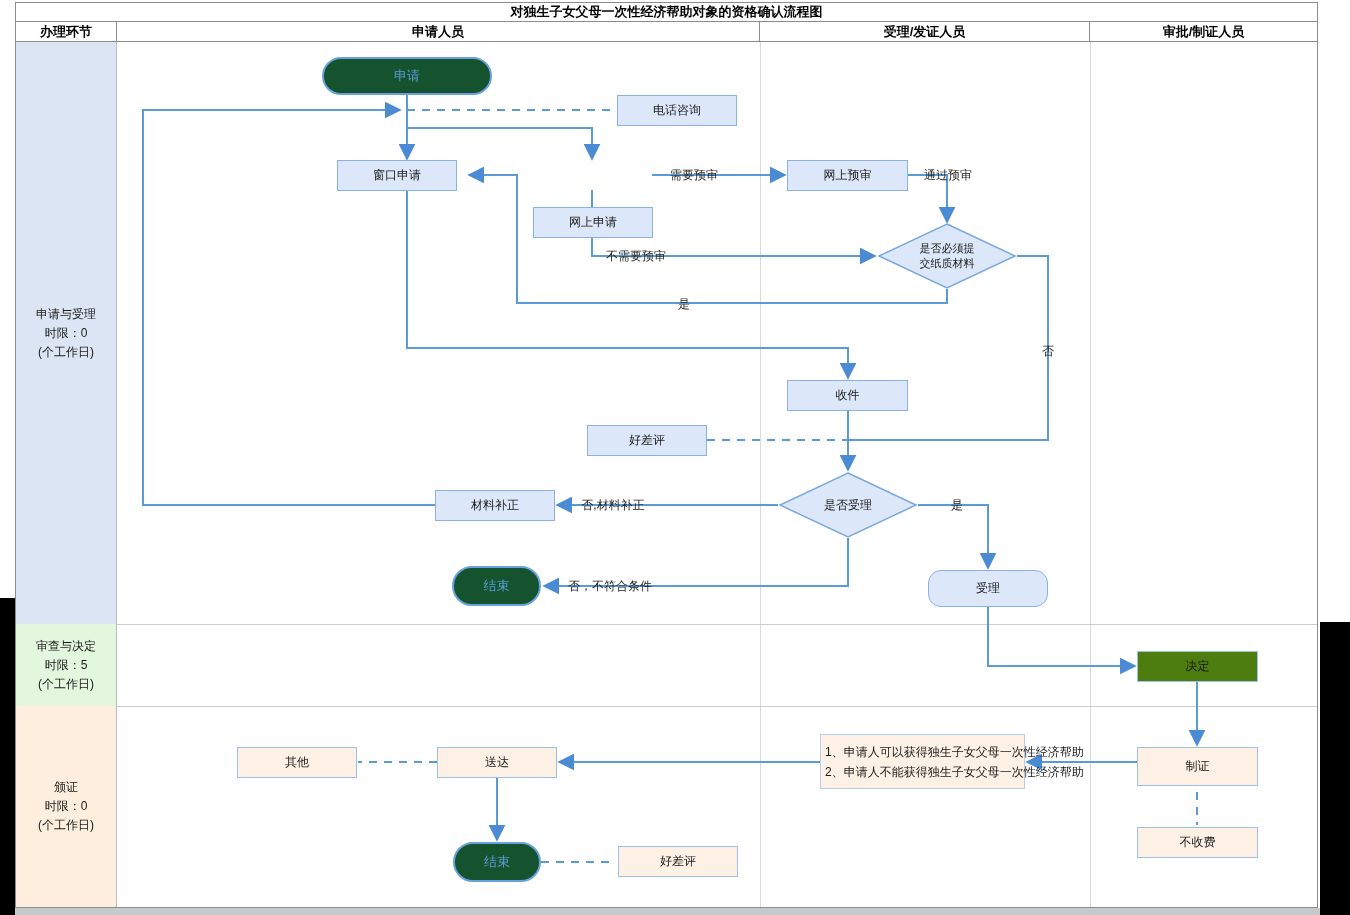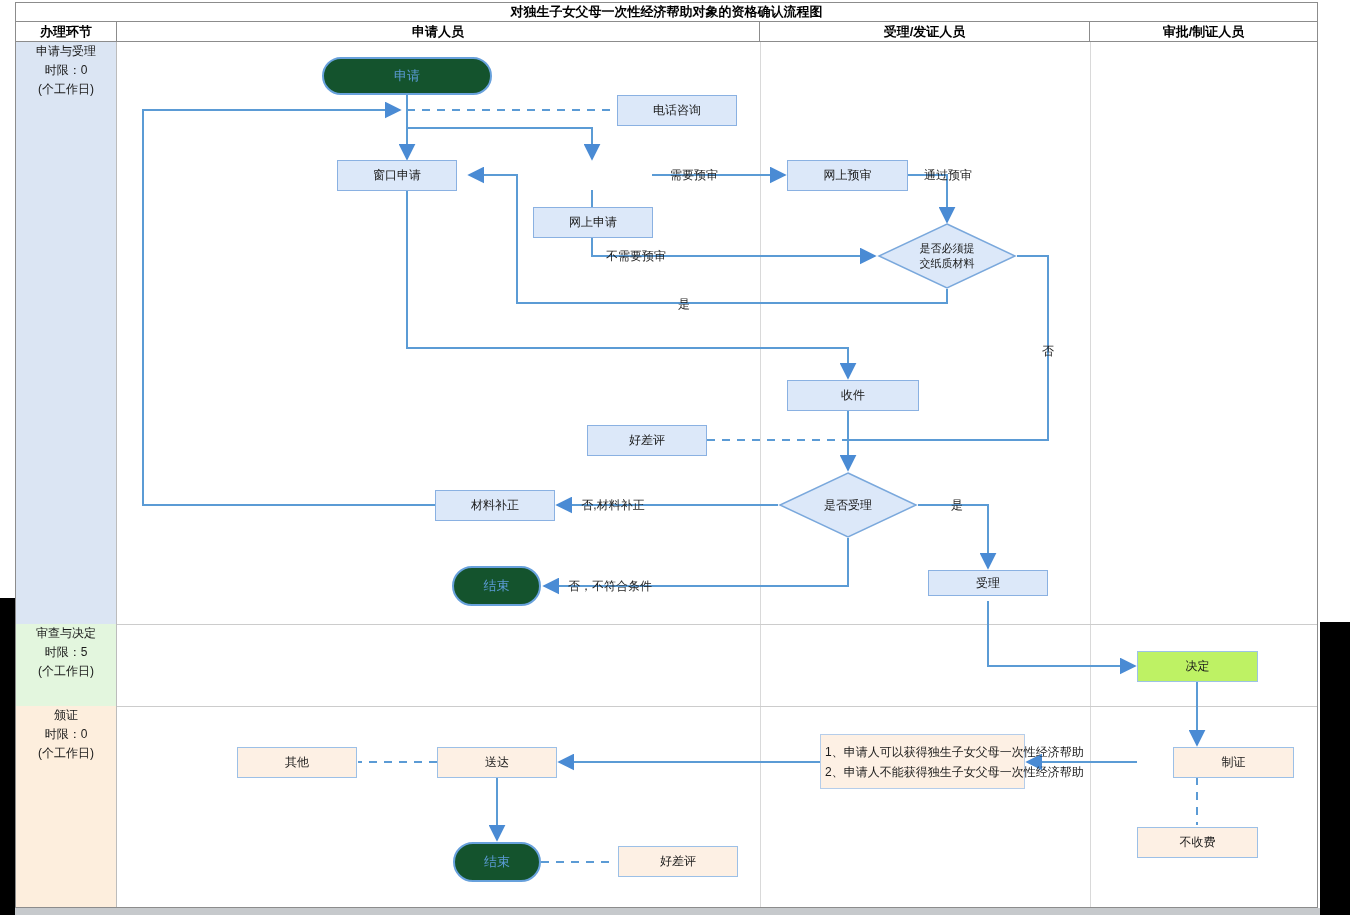--- a/index.html
+++ b/index.html
@@ -6,29 +6,29 @@
   #page{position:relative;width:1350px;height:915px;background:#ffffff;overflow:hidden;
         font-family:"Liberation Sans","DejaVu Sans",sans-serif;}
   .abs{position:absolute;box-sizing:border-box;}
   
   .table-frame{border:1px solid #8c8c8c;background:transparent;}
   .title-cell{display:flex;align-items:center;justify-content:center;font-size:13px;font-weight:bold;color:#000;
               border-bottom:1px solid #8c8c8c;background:#fff;}
   .head-cell{display:flex;align-items:center;justify-content:center;font-size:13px;font-weight:bold;color:#000;
              border-bottom:1px solid #8c8c8c;background:#fff;}
   .head-sep{border-right:1px solid #8c8c8c;}
-  .lane-cell{display:flex;flex-direction:column;align-items:center;justify-content:flex-start;
+  .lane-cell{display:flex;flex-direction:column;align-items:center;justify-content:center;
              font-size:12px;color:#1a1a1a;line-height:19px;text-align:center;border-right:1px solid #bcbcbc;}
   .grid-v{width:1px;background:#d9d9d9;}
   .grid-h{height:1px;background:#cccccc;}
   
   .box{display:flex;align-items:center;justify-content:center;font-size:12px;color:#1a1a1a;
        border:1px solid #8ab1e2;background:#dce8f9;}
   .box.peach{background:#fdf0e4;border-color:#9cc0e7;}
-  .box.green{background:#bef264;border-color:#9dc3e6;}
+  .box.green{background:#4d7c0f;border-color:#9dc3e6;}
   .stadium{display:flex;align-items:center;justify-content:center;font-size:13px;color:#5b9bd5;
            background:#14532d;border:2px solid #68a1dc;border-radius:22px;}
   .diamond svg{position:absolute;left:0;top:0;width:100%;height:100%;}
   .diamond .dtext{position:absolute;left:0;top:0;width:100%;height:100%;display:flex;flex-direction:column;
                   align-items:center;justify-content:center;font-size:11px;line-height:15px;color:#1a1a1a;text-align:center;}
   .edge-label{position:absolute;transform:translate(-50%,-50%);font-size:12px;color:#1f1f1f;white-space:nowrap;}
   .note-box{border:1px solid #b5cdea;background:#fdf0e4;font-size:12px;line-height:20px;color:#1a1a1a;
             padding:7px 0 0 4px;white-space:nowrap;overflow:visible;}
   #connectors{position:absolute;left:0;top:0;pointer-events:none;}
   .artifact-black{background:#000;}
@@ -138,42 +138,42 @@
   <div class="abs diamond" style="left:877px;top:223px;width:140px;height:66px;">
     <svg viewBox="0 0 140 66" preserveAspectRatio="none">
       <polygon points="70,1 138,33 70,65 2,33" fill="#dce8f9" stroke="#7aa8dc" stroke-width="1.5"></polygon>
     </svg>
     <div class="dtext">
       <span>是否必须提</span>
       <span>交纸质材料</span>
     </div>
   </div>
 
-  <div class="abs box" style="left:787px;top:380px;width:132px;height:31px;">收件</div>
+  <div class="abs box" style="left:787px;top:380px;width:121px;height:31px;">收件</div>
 
   <div class="abs box" style="left:587px;top:425px;width:120px;height:31px;">好差评</div>
 
   <div class="abs diamond" style="left:778px;top:472px;width:140px;height:66px;">
     <svg viewBox="0 0 140 66" preserveAspectRatio="none">
       <polygon points="70,1 138,33 70,65 2,33" fill="#dce8f9" stroke="#7aa8dc" stroke-width="1.5"></polygon>
     </svg>
     <div class="dtext" style="font-size:12px;">
       <span>是否受理</span>
     </div>
   </div>
 
   <div class="abs box" style="left:435px;top:490px;width:120px;height:31px;">材料补正</div>
 
   <div class="abs stadium" style="left:452px;top:566px;width:89px;height:40px;">结束</div>
 
-  <div class="abs box" style="left:928px;top:570px;width:120px;height:26px;">受理</div>
+  <div class="abs box" style="left:928px;top:570px;width:120px;height:37px;border-radius:13px;">受理</div>
 
   <div class="abs box green" style="left:1137px;top:651px;width:121px;height:31px;">决定</div>
 
-  <div class="abs box peach" style="left:1137px;top:747px;width:121px;height:31px;margin-left:36px;">制证</div>
+  <div class="abs box peach" style="left:1137px;top:747px;width:121px;height:39px;">制证</div>
 
   <div class="abs box peach" style="left:1137px;top:827px;width:121px;height:31px;">不收费</div>
 
   <div class="abs note-box" style="left:820px;top:734px;width:205px;height:55px;">
     <div>1、申请人可以获得独生子女父母一次性经济帮助</div>
     <div>2、申请人不能获得独生子女父母一次性经济帮助</div>
   </div>
 
   <div class="abs box peach" style="left:437px;top:747px;width:120px;height:31px;">送达</div>
 

